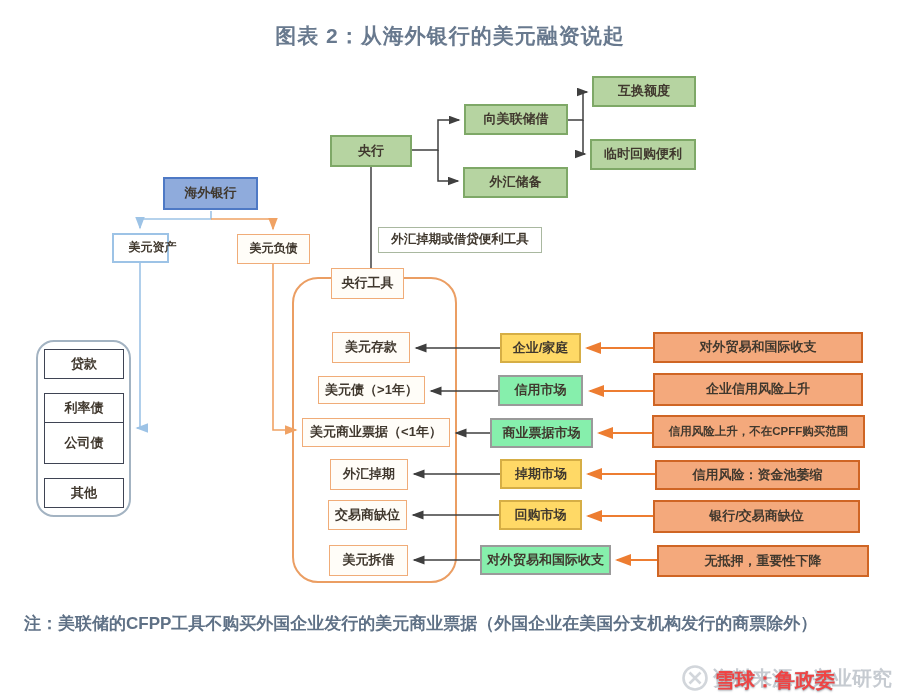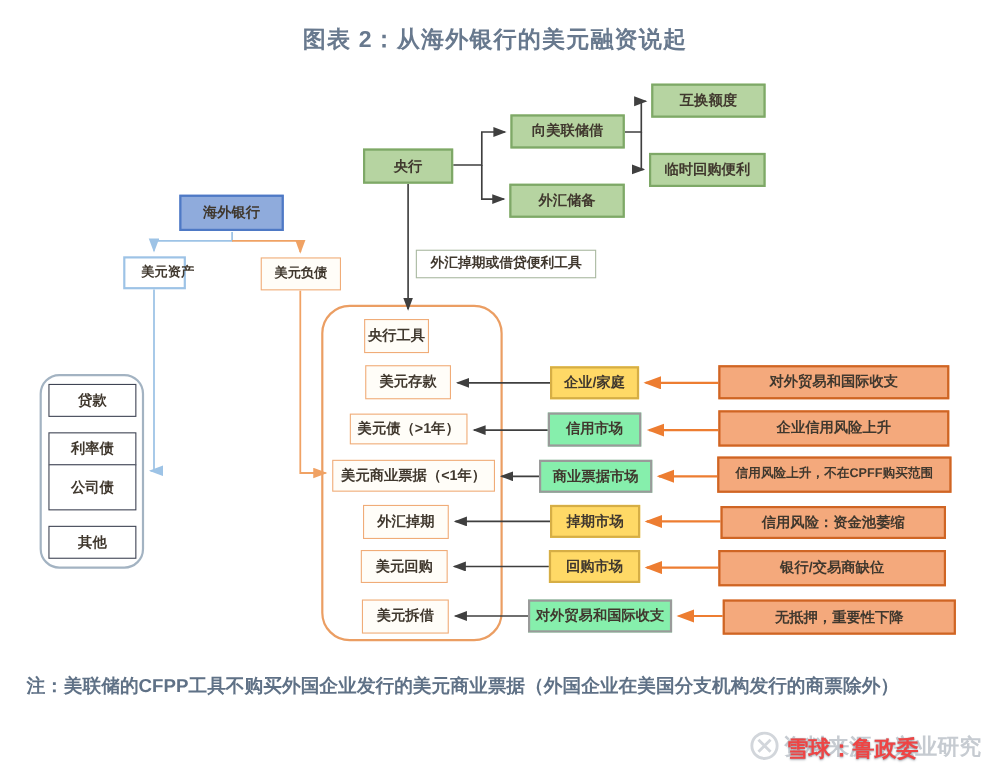--- a/index.html
+++ b/index.html
@@ -109,26 +109,26 @@
   <div class="node bl-border" style="left:112px;top:233px;width:57px;height:30px;font-size:12px">美元资产</div>
   <div class="node or-border" style="left:237px;top:234px;width:73px;height:30px;font-size:12px">美元负债</div>
 
   <div class="node label-box" style="left:378px;top:227px;width:164px;height:26px">外汇掉期或借贷便利工具</div>
 
   <div class="node dark-box" style="left:44px;top:349px;width:80px;height:30px">贷款</div>
   <div class="node dark-box" style="left:44px;top:393px;width:80px;height:30px">利率债</div>
   <div class="node dark-box" style="left:44px;top:422px;width:80px;height:42px">公司债</div>
   <div class="node dark-box" style="left:44px;top:478px;width:80px;height:30px">其他</div>
 
-  <div class="node or-border" style="left:331px;top:290px;width:59px;height:31px">央行工具</div>
+  <div class="node or-border" style="left:331px;top:268px;width:73px;height:31px">央行工具</div>
   <div class="node or-border" style="left:332px;top:332px;width:78px;height:31px">美元存款</div>
   <div class="node or-border small" style="left:318px;top:376px;width:107px;height:28px">美元债（&gt;1年）</div>
   <div class="node or-border small" style="left:302px;top:418px;width:148px;height:29px">美元商业票据（&lt;1年）</div>
   <div class="node or-border" style="left:330px;top:459px;width:78px;height:31px">外汇掉期</div>
-  <div class="node or-border" style="left:328px;top:500px;width:79px;height:30px">美元回购</div>
+  <div class="node or-border" style="left:328px;top:500px;width:79px;height:30px">交易商缺位</div>
   <div class="node or-border" style="left:329px;top:545px;width:79px;height:31px">美元拆借</div>
 
   <div class="node yellow" style="left:500px;top:333px;width:81px;height:30px">企业/家庭</div>
   <div class="node gray" style="left:498px;top:375px;width:85px;height:31px">信用市场</div>
   <div class="node gray" style="left:490px;top:418px;width:103px;height:30px">商业票据市场</div>
   <div class="node yellow" style="left:500px;top:459px;width:82px;height:30px">掉期市场</div>
   <div class="node yellow" style="left:499px;top:500px;width:83px;height:30px">回购市场</div>
   <div class="node gray" style="left:480px;top:545px;width:131px;height:30px">对外贸易和国际收支</div>
 
   <div class="node salmon" style="left:653px;top:332px;width:210px;height:31px">对外贸易和国际收支</div>

